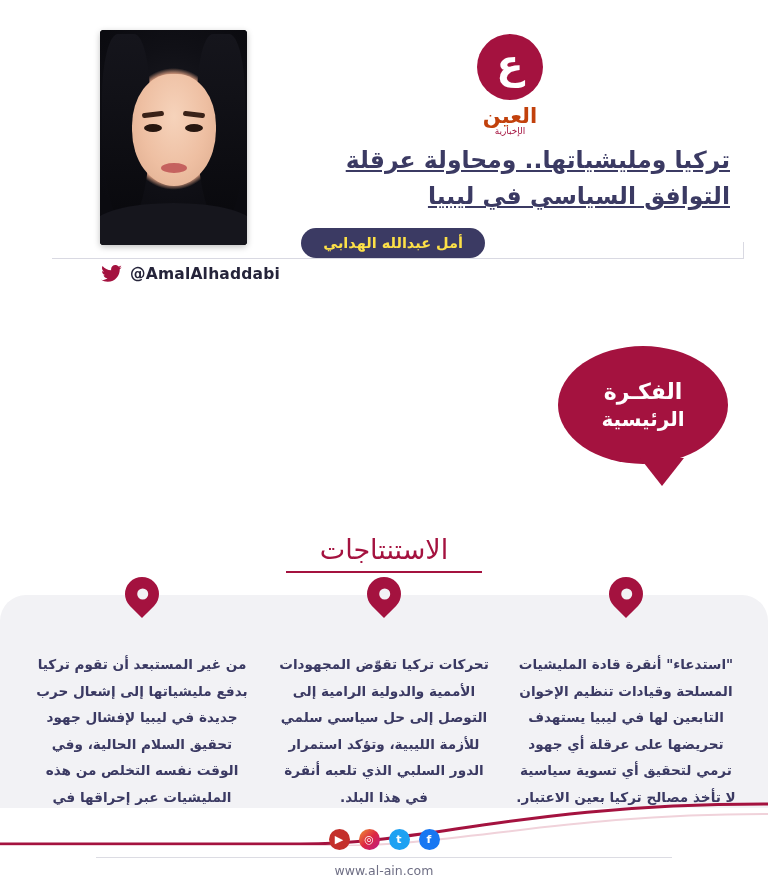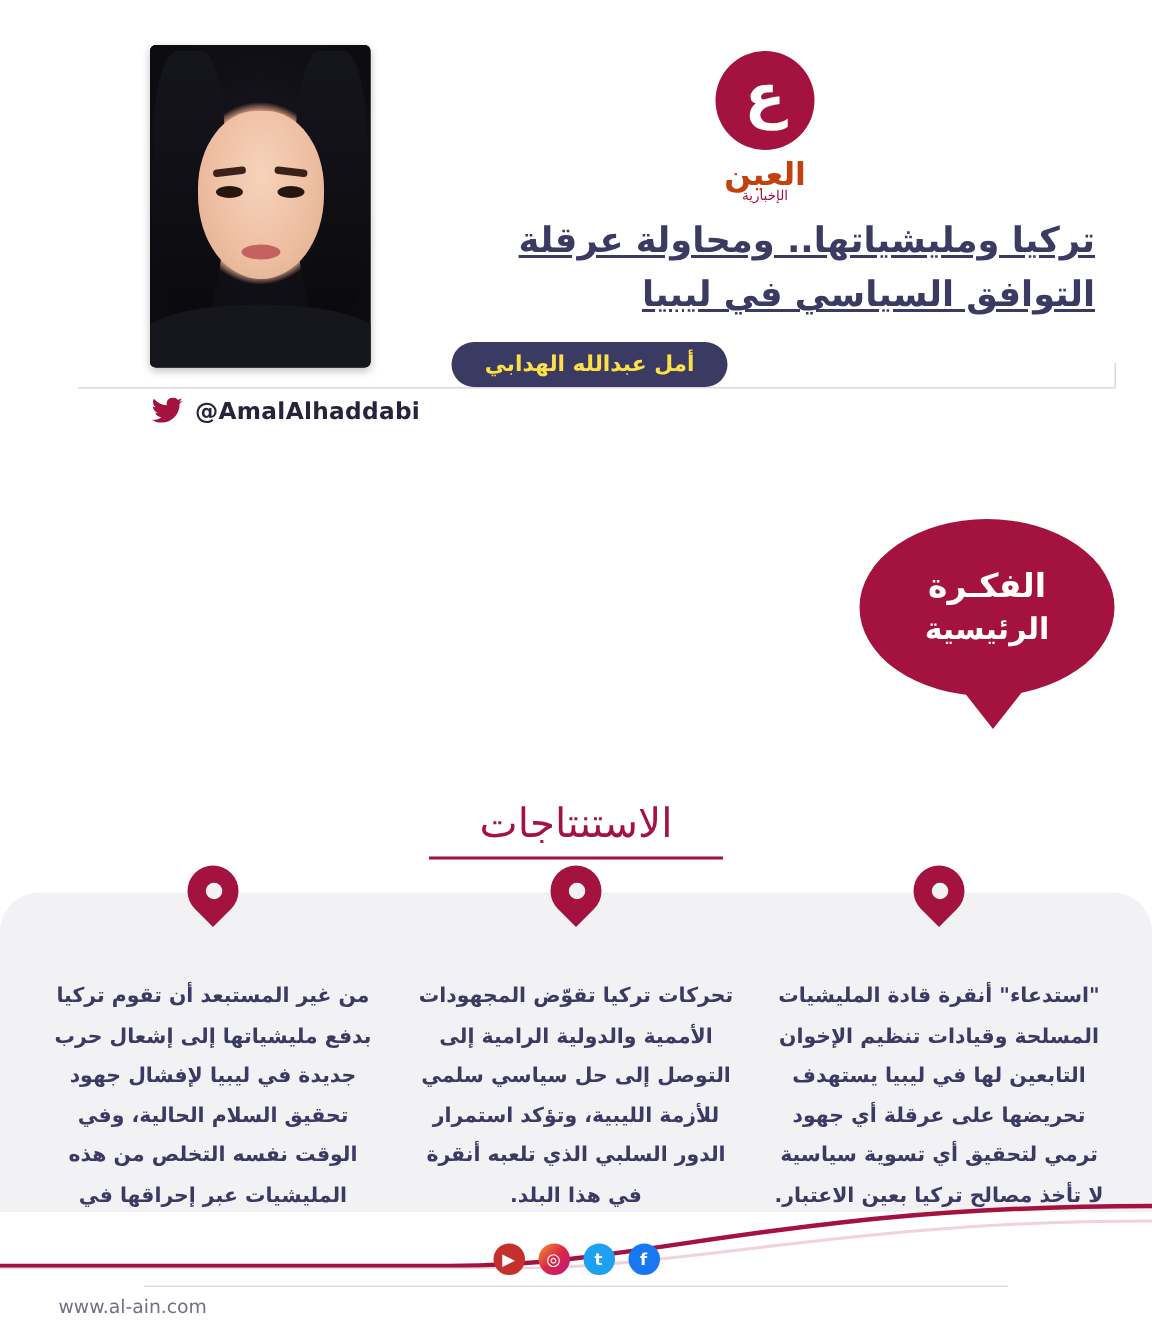--- a/index.html
+++ b/index.html
@@ -217,21 +217,21 @@
   }
   .idea-text {
     color: #3b3a63;
     font-size: 15.5px;
     line-height: 2.0;
     text-align: justify;
     font-weight: bold;
   }
   .idea-badge {
     position: absolute;
-    right: 25px;
+    right: 40px;
     top: 28px;
     width: 170px;
     height: 118px;
     background: #a4123f;
     border-radius: 50%;
     display: flex;
     flex-direction: column;
     align-items: center;
     justify-content: center;
     color: #fff;
@@ -362,25 +362,24 @@
     right: 96px;
     bottom: 28px;
     height: 1px;
     background: #dcdce3;
   }
   .site {
     position: absolute;
     left: 0;
     right: 0;
     bottom: 8px;
-    text-align: left;
+    text-align: center;
     color: #6f6f85;
     font-size: 12.5px;
     direction: ltr;
-    padding-left: 39px;
   }
 </style>
 </head>
 <body>
 
 <div class="page">
 
   <div class="header">
 
     <div class="photo-frame">

